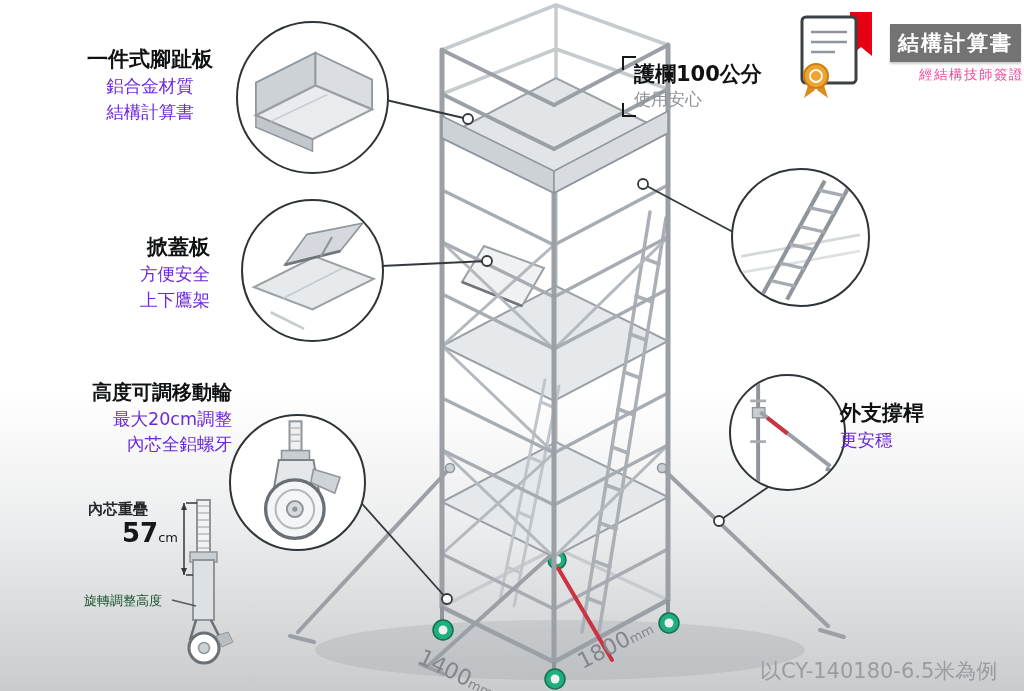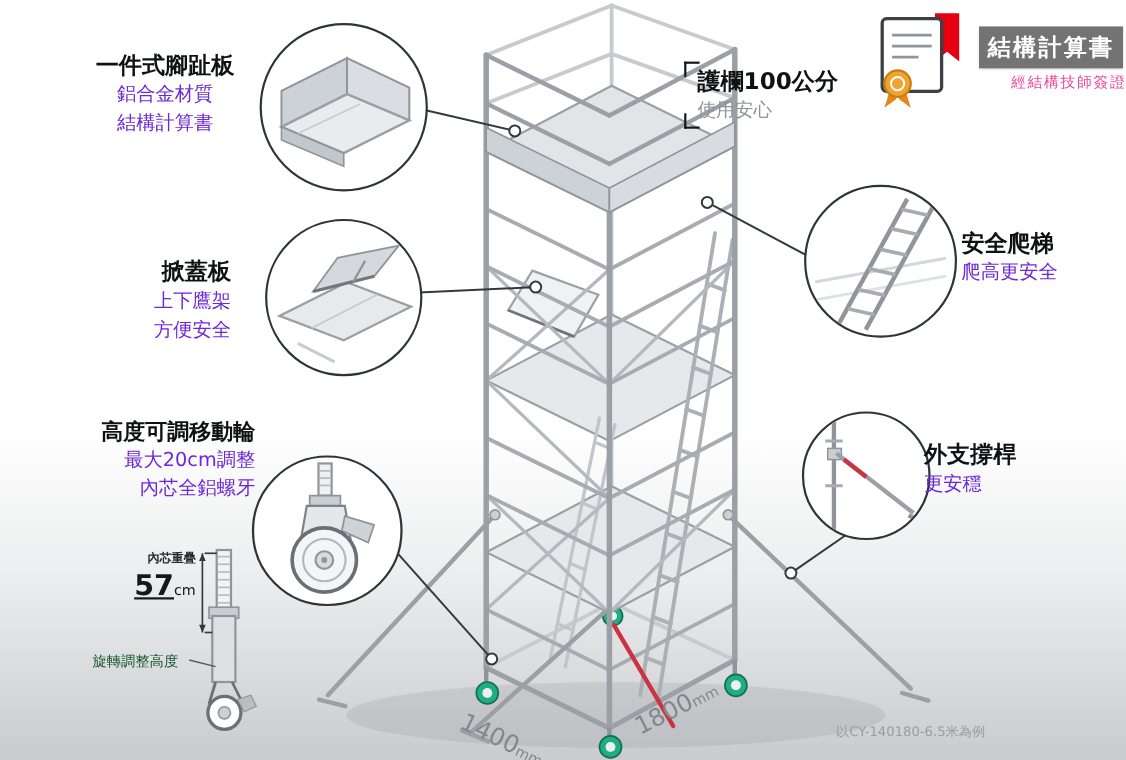--- a/index.html
+++ b/index.html
@@ -42,35 +42,35 @@
     position:absolute;left:890px;top:24px;background:#737373;color:#fff;
     font-weight:bold;font-size:21px;letter-spacing:2px;padding:5px 8px;
     box-shadow:0 2px 2px rgba(0,0,0,0.2);white-space:nowrap;
   }
   .cert-sub{
     position:absolute;left:890px;top:66px;width:134px;text-align:right;
     font-weight:normal;font-size:13.5px;letter-spacing:1.5px;color:#ec4899;white-space:nowrap;
   }
 
   
-  .leg-label{position:absolute;left:88px;top:500px;width:90px;text-align:right;
-    font-weight:bold;font-size:11px;color:#26292c;}
+  .leg-label{position:absolute;left:88px;top:500px;width:90px;text-align:left;
+    font-weight:bold;font-size:15px;color:#26292c;}
   .leg-value{position:absolute;left:78px;top:518px;width:100px;text-align:right;color:#15181b;}
-  .leg-value .big{font-weight:bold;font-size:26px;text-decoration:underline;}
+  .leg-value .big{font-weight:bold;font-size:26px;}
   .leg-value .small{font-size:13px;}
   .leg-note{position:absolute;left:84px;top:592px;font-size:13px;color:#14532d;}
 
   
   .dim{position:absolute;color:#83878c;white-space:nowrap;transform-origin:left center;}
   .dim .dim-val{font-size:22px;}
   .dim .dim-unit{font-size:13px;}
   .dim-1400{left:420px;top:643px;transform:rotate(26deg);}
   .dim-1800{left:579px;top:650px;transform:rotate(-27deg);}
 
-  .model-note{position:absolute;left:760px;top:657px;font-size:12px;color:#989da2;white-space:nowrap;}
+  .model-note{position:absolute;left:760px;top:657px;font-size:21px;color:#989da2;white-space:nowrap;}
 </style>
 </head>
 <body>
 
 <div class="stage">
 
   <div class="ground"></div>
 
   <svg class="art" viewBox="0 0 1024 691">
     <ellipse cx="560" cy="650" rx="245" ry="30" fill="rgba(120,126,131,0.16)"></ellipse>
@@ -306,28 +306,24 @@
     <div class="co-line">結構計算書</div>
   </div>
 
   <div class="guardrail-callout">
     <div class="co-title">護欄100公分</div>
     <div class="co-sub">使用安心</div>
   </div>
 
   <div class="txt align-r" style="left:62px;top:232px;width:148px;">
     <div class="co-title">掀蓋板</div>
+    <div class="co-line">方便安全</div>
     <div class="co-line">上下鷹架</div>
-    <div class="co-line">方便安全</div>
-  </div>
-
-  <div class="txt" style="left:874px;top:206px;">
-    <div class="co-title">安全爬梯</div>
-    <div class="co-line">爬高更安全</div>
-  </div>
+  </div>
+
 
   <div class="txt align-r" style="left:30px;top:378px;width:202px;">
     <div class="co-title" style="font-size:20px;">高度可調移動輪</div>
     <div class="co-line">最大20cm調整</div>
     <div class="co-line">內芯全鋁螺牙</div>
   </div>
 
   <div class="txt" style="left:840px;top:398px;">
     <div class="co-title">外支撐桿</div>
     <div class="co-line">更安穩</div>

